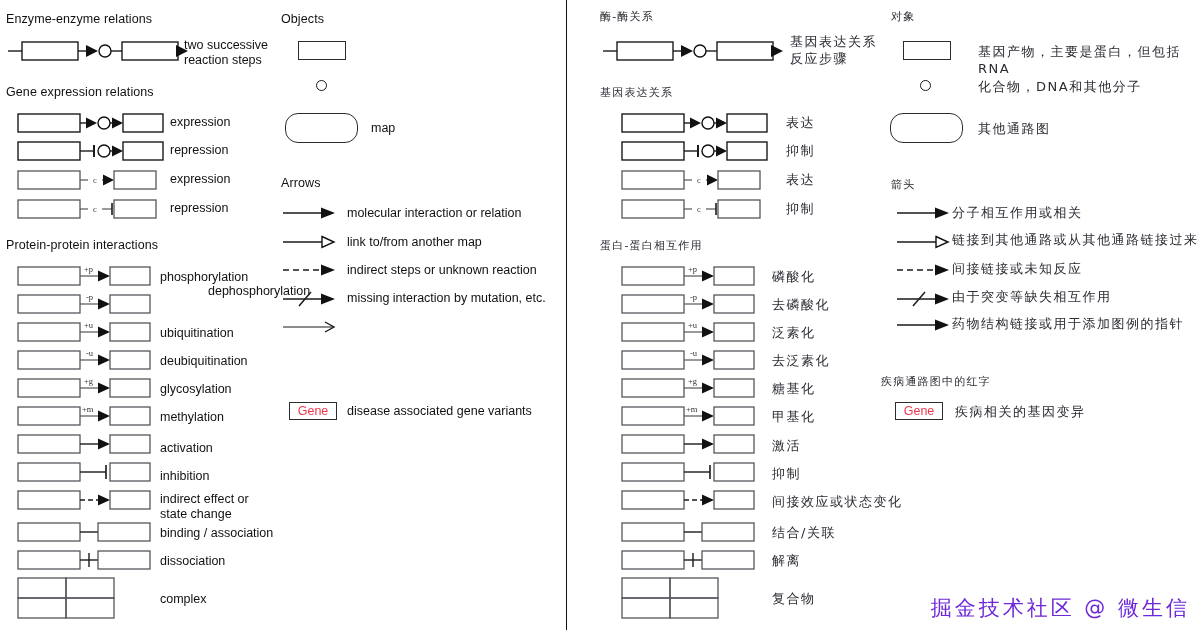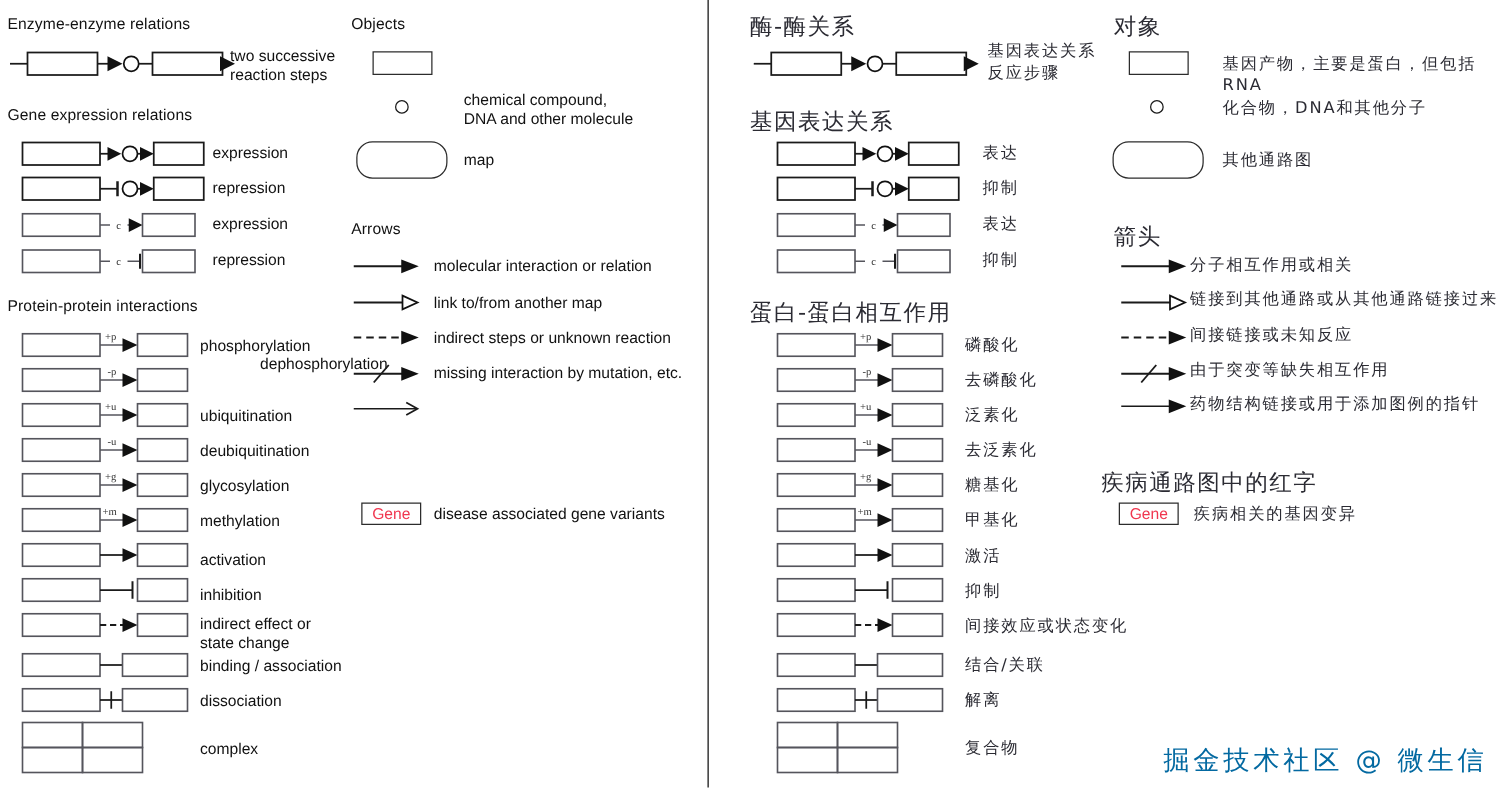--- a/index.html
+++ b/index.html
@@ -12,21 +12,21 @@
 
   
   .divider{position:absolute;left:566px;top:0;width:1px;height:630px;background:#111;}
 
   
   .abs{position:absolute;}
 
   .sect-title{
     font-size:12.5px;color:#111;white-space:nowrap;letter-spacing:0.1px;
   }
-  .sect-title.cn{font-family:"DejaVu Sans","Liberation Sans",sans-serif;font-size:18px;letter-spacing:1.2px;color:#2b2b33;}
+  .sect-title.cn{font-family:"DejaVu Sans","Liberation Sans",sans-serif;font-size:11px;letter-spacing:1.2px;color:#2b2b33;}
 
   .lbl{
     font-size:12.5px;color:#111;white-space:pre-line;line-height:15px;
   }
   .lbl.cn{font-family:"DejaVu Sans","Liberation Sans",sans-serif;font-size:13px;letter-spacing:1.5px;color:#2b2b33;line-height:17px;}
 
   
   .box{
     box-sizing:border-box;border:1.3px solid #5a5a5a;background:#fff;
   }
@@ -49,21 +49,21 @@
   .st{stroke:#1a1a1a;fill:none;}
   .stg{stroke:#55555c;fill:none;}
   .fillk{fill:#111;}
   .fillw{fill:#fff;stroke:#111;}
 
   .minilab{font-size:8.5px;fill:#333;font-family:"Liberation Serif","DejaVu Serif",serif;}
 
   .watermark{
     position:absolute;right:12px;bottom:8px;
     font-family:"DejaVu Sans","Liberation Sans",sans-serif;
-    font-size:21px;color:#0369a1;letter-spacing:3px;white-space:nowrap;
+    font-size:21px;color:#6d28d9;letter-spacing:3px;white-space:nowrap;
   }
 </style>
 </head>
 <body>
 
 <div class="page">
 
   <div class="divider"></div>
 
   <div class="abs sect-title" style="left:6px;top:12px;">Enzyme-enzyme relations</div>
@@ -262,22 +262,20 @@
       <rect class="stg" x="48" y="20" width="48" height="20" stroke-width="1.3"></rect>
     </svg>
   </div>
   <div class="abs lbl" style="left:160px;top:592px;">complex</div>
 
   <div class="abs sect-title" style="left:281px;top:12px;">Objects</div>
 
   <div class="abs box dark" style="left:298px;top:41px;width:48px;height:19px;"></div>
 
   <div class="abs circle" style="left:316px;top:80px;width:11px;height:11px;"></div>
-  <div class="abs lbl" style="left:371px;top:73px;">chemical compound,
-DNA and other molecule</div>
 
   <div class="abs roundbox" style="left:285px;top:113px;width:73px;height:30px;"></div>
   <div class="abs lbl" style="left:371px;top:121px;">map</div>
 
   <div class="abs sect-title" style="left:281px;top:176px;">Arrows</div>
 
   <div class="abs" style="left:283px;top:206px;">
     <svg width="56" height="14" viewBox="0 0 56 14">
       <line class="st" x1="0" y1="7" x2="42" y2="7" stroke-width="1.5"></line>
       <polygon class="fillk" points="38,1.5 52,7 38,12.5"></polygon>

